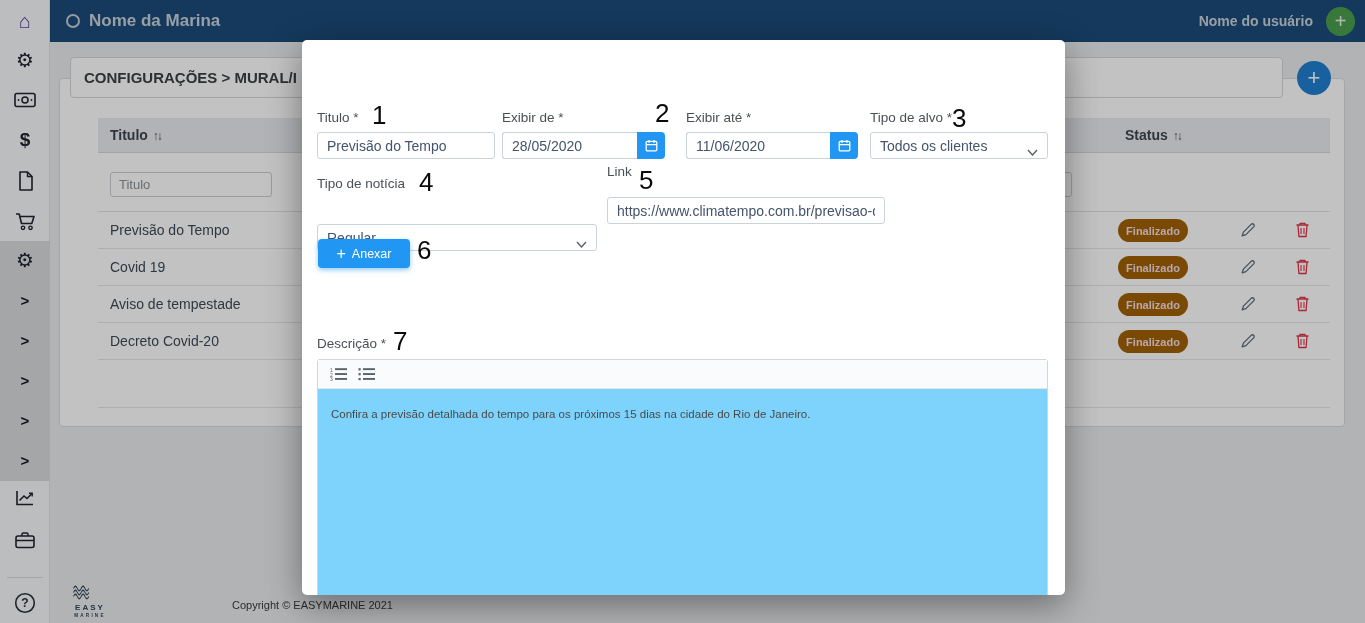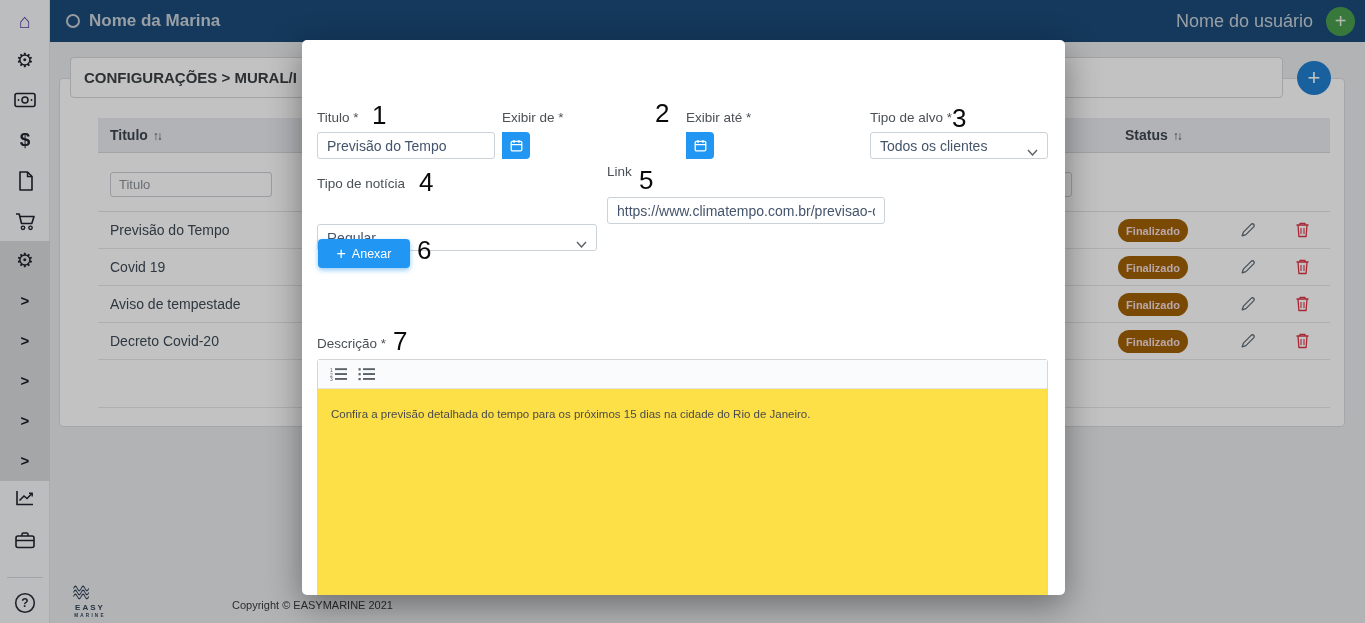--- a/index.html
+++ b/index.html
@@ -15,21 +15,21 @@
   .glyph{font-size:20px;color:#20242e}
   .home-g{color:#5b3a9e;font-size:20px;font-weight:bold}
   .chev-g{font-size:15px;font-weight:700;color:#14181f}
   .sdiv{left:7px;top:577px;width:36px;border-top:1px solid #d7dadd}
 
   
   .navbar{left:50px;top:0;width:1315px;height:42px;background:#1b4b79;z-index:5}
   .brand{left:16px;top:0;height:42px;display:flex;align-items:center;gap:9px;cursor:pointer}
   .brand-ring{width:14px;height:14px;border:2px solid #c4ccd4;border-radius:50%}
   .brand-text{color:#c9d2da;font-size:17px;font-weight:bold}
-  .user-name{right:52px;top:0;height:42px;display:flex;align-items:center;color:#c9d2da;font-size:18px;font-weight:normal;cursor:pointer}
+  .user-name{right:52px;top:0;height:42px;display:flex;align-items:center;color:#c9d2da;font-size:14px;font-weight:bold;cursor:pointer}
   .add-user{right:10px;top:7px;width:29px;height:29px;border-radius:50%;background:#4aa04e;color:#e9f2e9;
             font-size:20px;font-weight:300;display:flex;align-items:center;justify-content:center;cursor:pointer}
 
   
   .card{left:59px;top:78px;width:1286px;height:349px;background:#fff;border:1px solid #d9dbde;border-radius:4px}
   .crumbbox{left:70px;top:57px;width:1213px;height:41px;background:#fff;border:1px solid #d4d6d9;border-radius:4px;
             display:flex;align-items:center;padding-left:13px}
   .crumb{font-size:15px;font-weight:bold;color:#3c4043}
   .page-add{left:1297px;top:61px;width:34px;height:34px;border-radius:50%;background:#2080d0;color:#fff;
             font-size:22px;font-weight:300;display:flex;align-items:center;justify-content:center;cursor:pointer}
@@ -73,21 +73,21 @@
   .selbox .cdn{position:absolute;right:9px;top:10px}
   .dategrp{display:flex}
   .dategrp input{border-radius:3px 0 0 3px;border-right:none;flex:1;min-width:0}
   .calbtn{width:28px;height:27px;background:#2196f3;border:none;border-radius:0 4px 4px 0;display:flex;
           align-items:center;justify-content:center;cursor:pointer}
   .anexar{left:16px;top:199px;width:92px;height:29px;background:#2196f3;border:none;border-radius:4px;color:#fff;
           display:flex;align-items:center;justify-content:center;gap:6px;cursor:pointer;
           box-shadow:0 2px 5px rgba(33,150,243,.5)}
   .anexar .plus{font-size:16px;font-weight:400}
   .anexar .alabel{font-size:12.5px;font-weight:normal}
-  .editor{left:15px;top:319px;width:731px;height:260px;border:1px solid #d3d6d9;border-radius:3px;background:#fde047}
+  .editor{left:15px;top:319px;width:731px;height:260px;border:1px solid #d3d6d9;border-radius:3px;background:#7dd3fc}
   .etoolbar{height:29px;background:#fafbfc;border-bottom:1px solid #e3e5e8;display:flex;align-items:center;gap:10px;
             padding-left:12px}
   .etool{cursor:pointer;display:flex;align-items:center}
   .econtent{padding:17px 13px;font-size:11.5px;color:#4a4a4a;line-height:1.4;cursor:text}
 
   
   .stepnum{z-index:150;font-size:26px;color:#0a0a0a;font-weight:400;line-height:1}
 </style>
 </head>
 <body>
@@ -240,28 +240,30 @@
 
   <div class="ab modal">
 
     <div class="ab lbl" style="left:15px;top:70px">Titulo *</div>
     <div class="ab lbl" style="left:200px;top:70px">Exibir de *</div>
     <div class="ab lbl" style="left:384px;top:70px">Exibir até *</div>
     <div class="ab lbl" style="left:568px;top:70px">Tipo de alvo *</div>
 
     <input class="ab inp" style="left: 15px; top: 92px; width: 178px;" value="Previsão do Tempo">
     <div class="ab dategrp" style="left:200px;top:92px;width:163px">
+      <input class="inp" value="28/05/2020" style="">
       <button class="calbtn">
         <svg width="13" height="13" viewBox="0 0 13 13">
             <rect x="1.2" y="2.4" width="10.6" height="9.4" rx="1.2" fill="none" stroke="#fff" stroke-width="1.3"></rect>
             <path d="M4 1v3M9 1v3M1.2 5.6h10.6" stroke="#fff" stroke-width="1.2"></path>
           </svg>
       </button>
     </div>
     <div class="ab dategrp" style="left:384px;top:92px;width:172px">
+      <input class="inp" value="11/06/2020" style="">
       <button class="calbtn">
         <svg width="13" height="13" viewBox="0 0 13 13">
             <rect x="1.2" y="2.4" width="10.6" height="9.4" rx="1.2" fill="none" stroke="#fff" stroke-width="1.3"></rect>
             <path d="M4 1v3M9 1v3M1.2 5.6h10.6" stroke="#fff" stroke-width="1.2"></path>
           </svg>
       </button>
     </div>
     <div class="ab selbox" style="left:568px;top:92px;width:178px">
       <span>Todos os clientes</span>
       <span class="cdn"><svg width="11" height="7" viewBox="0 0 11 7">

